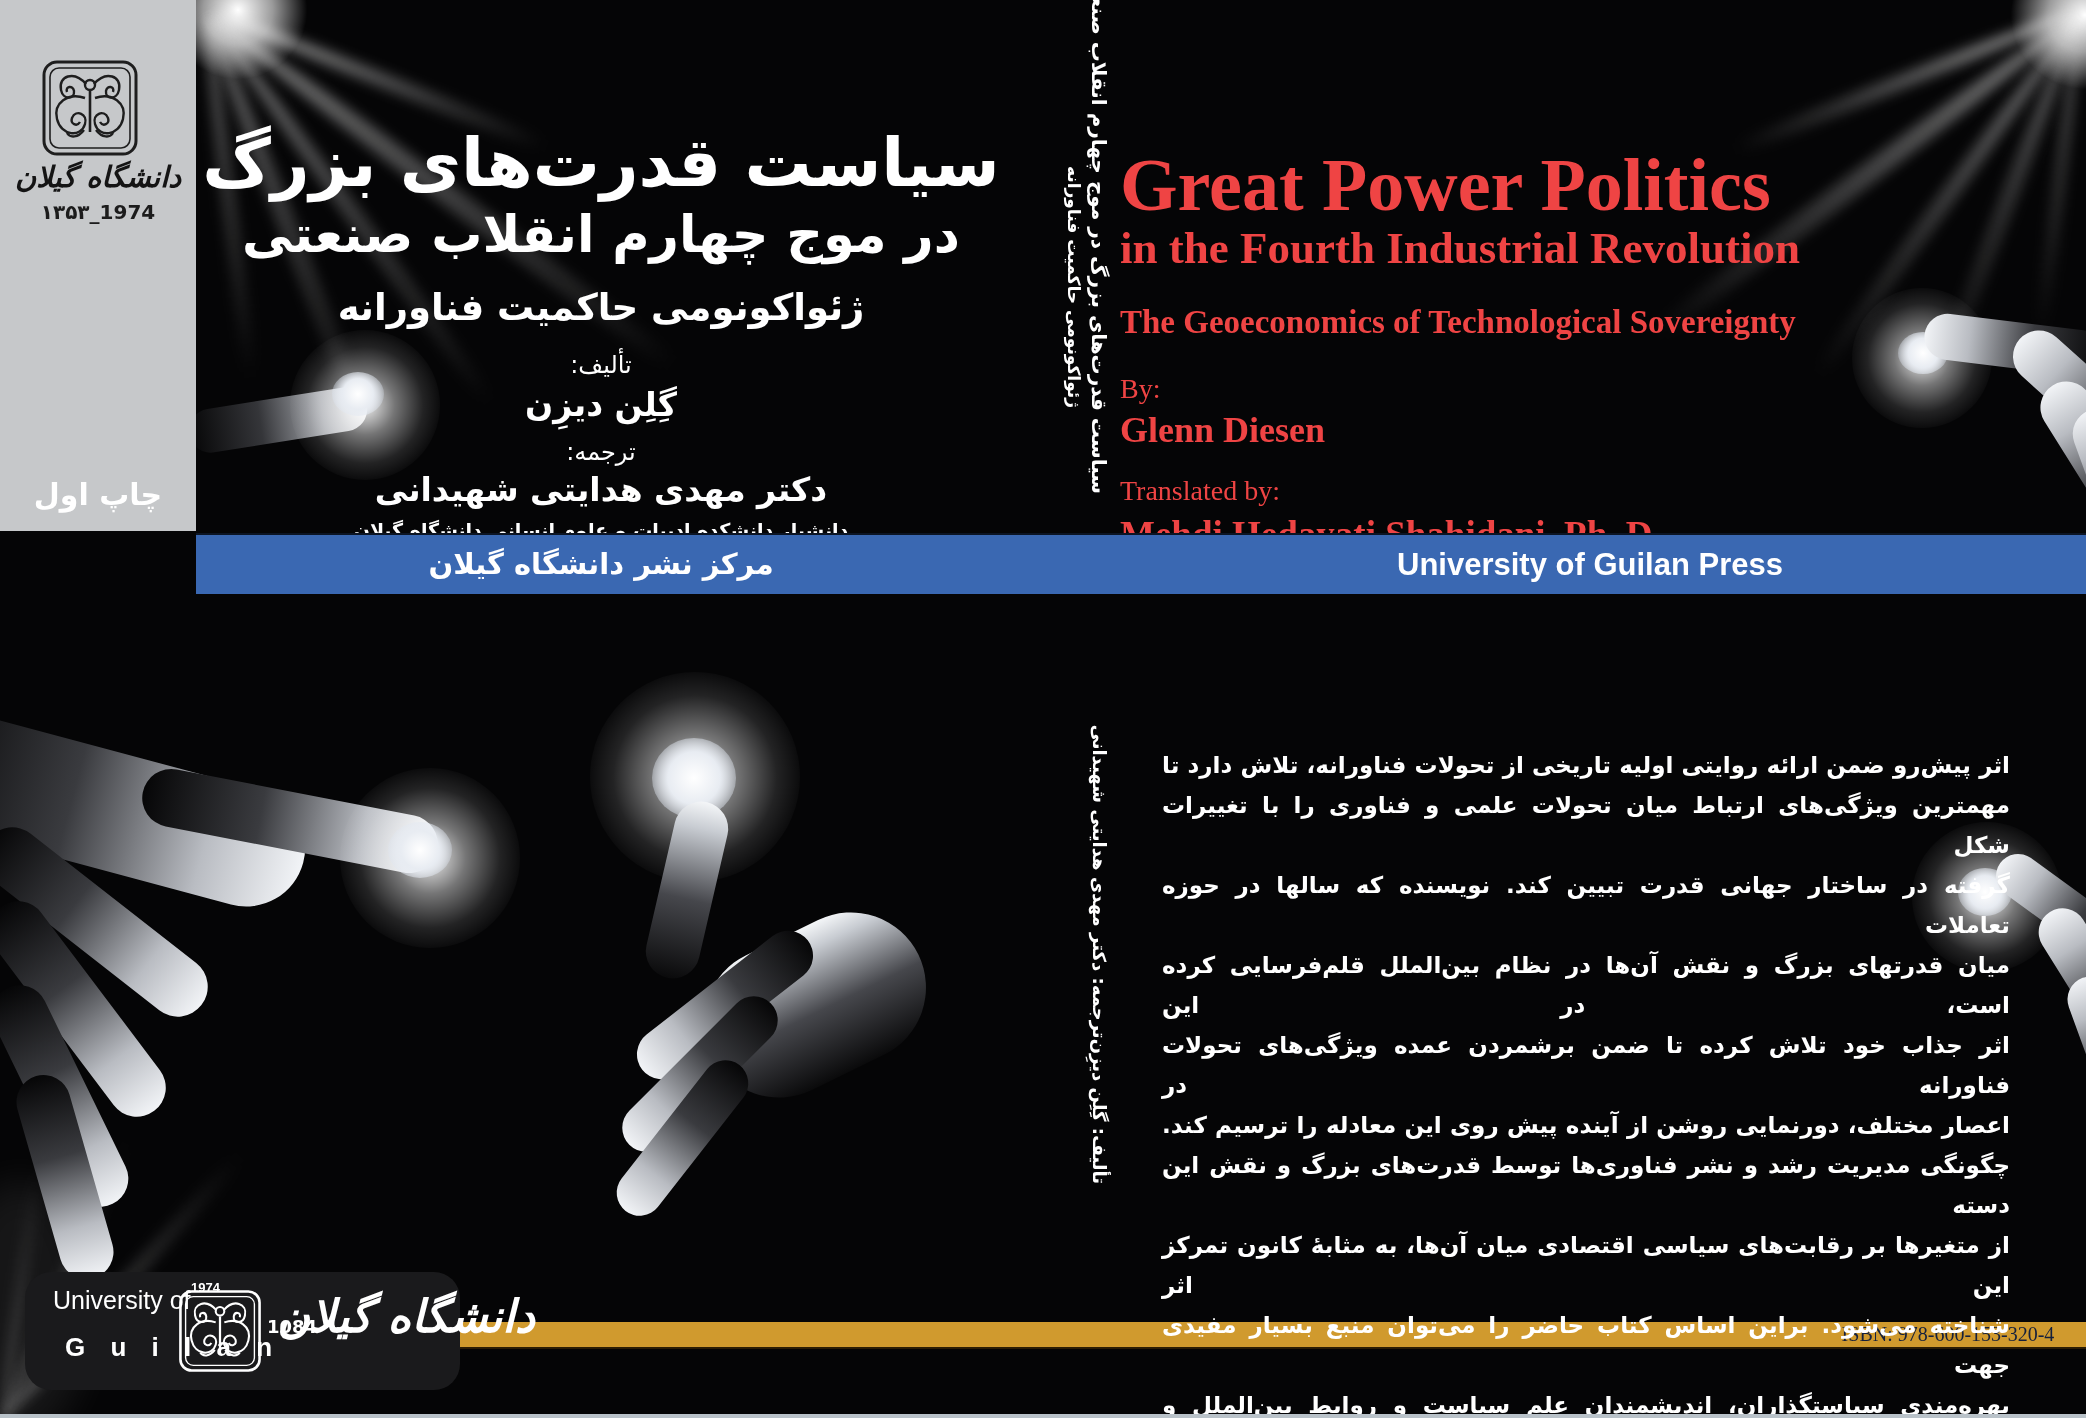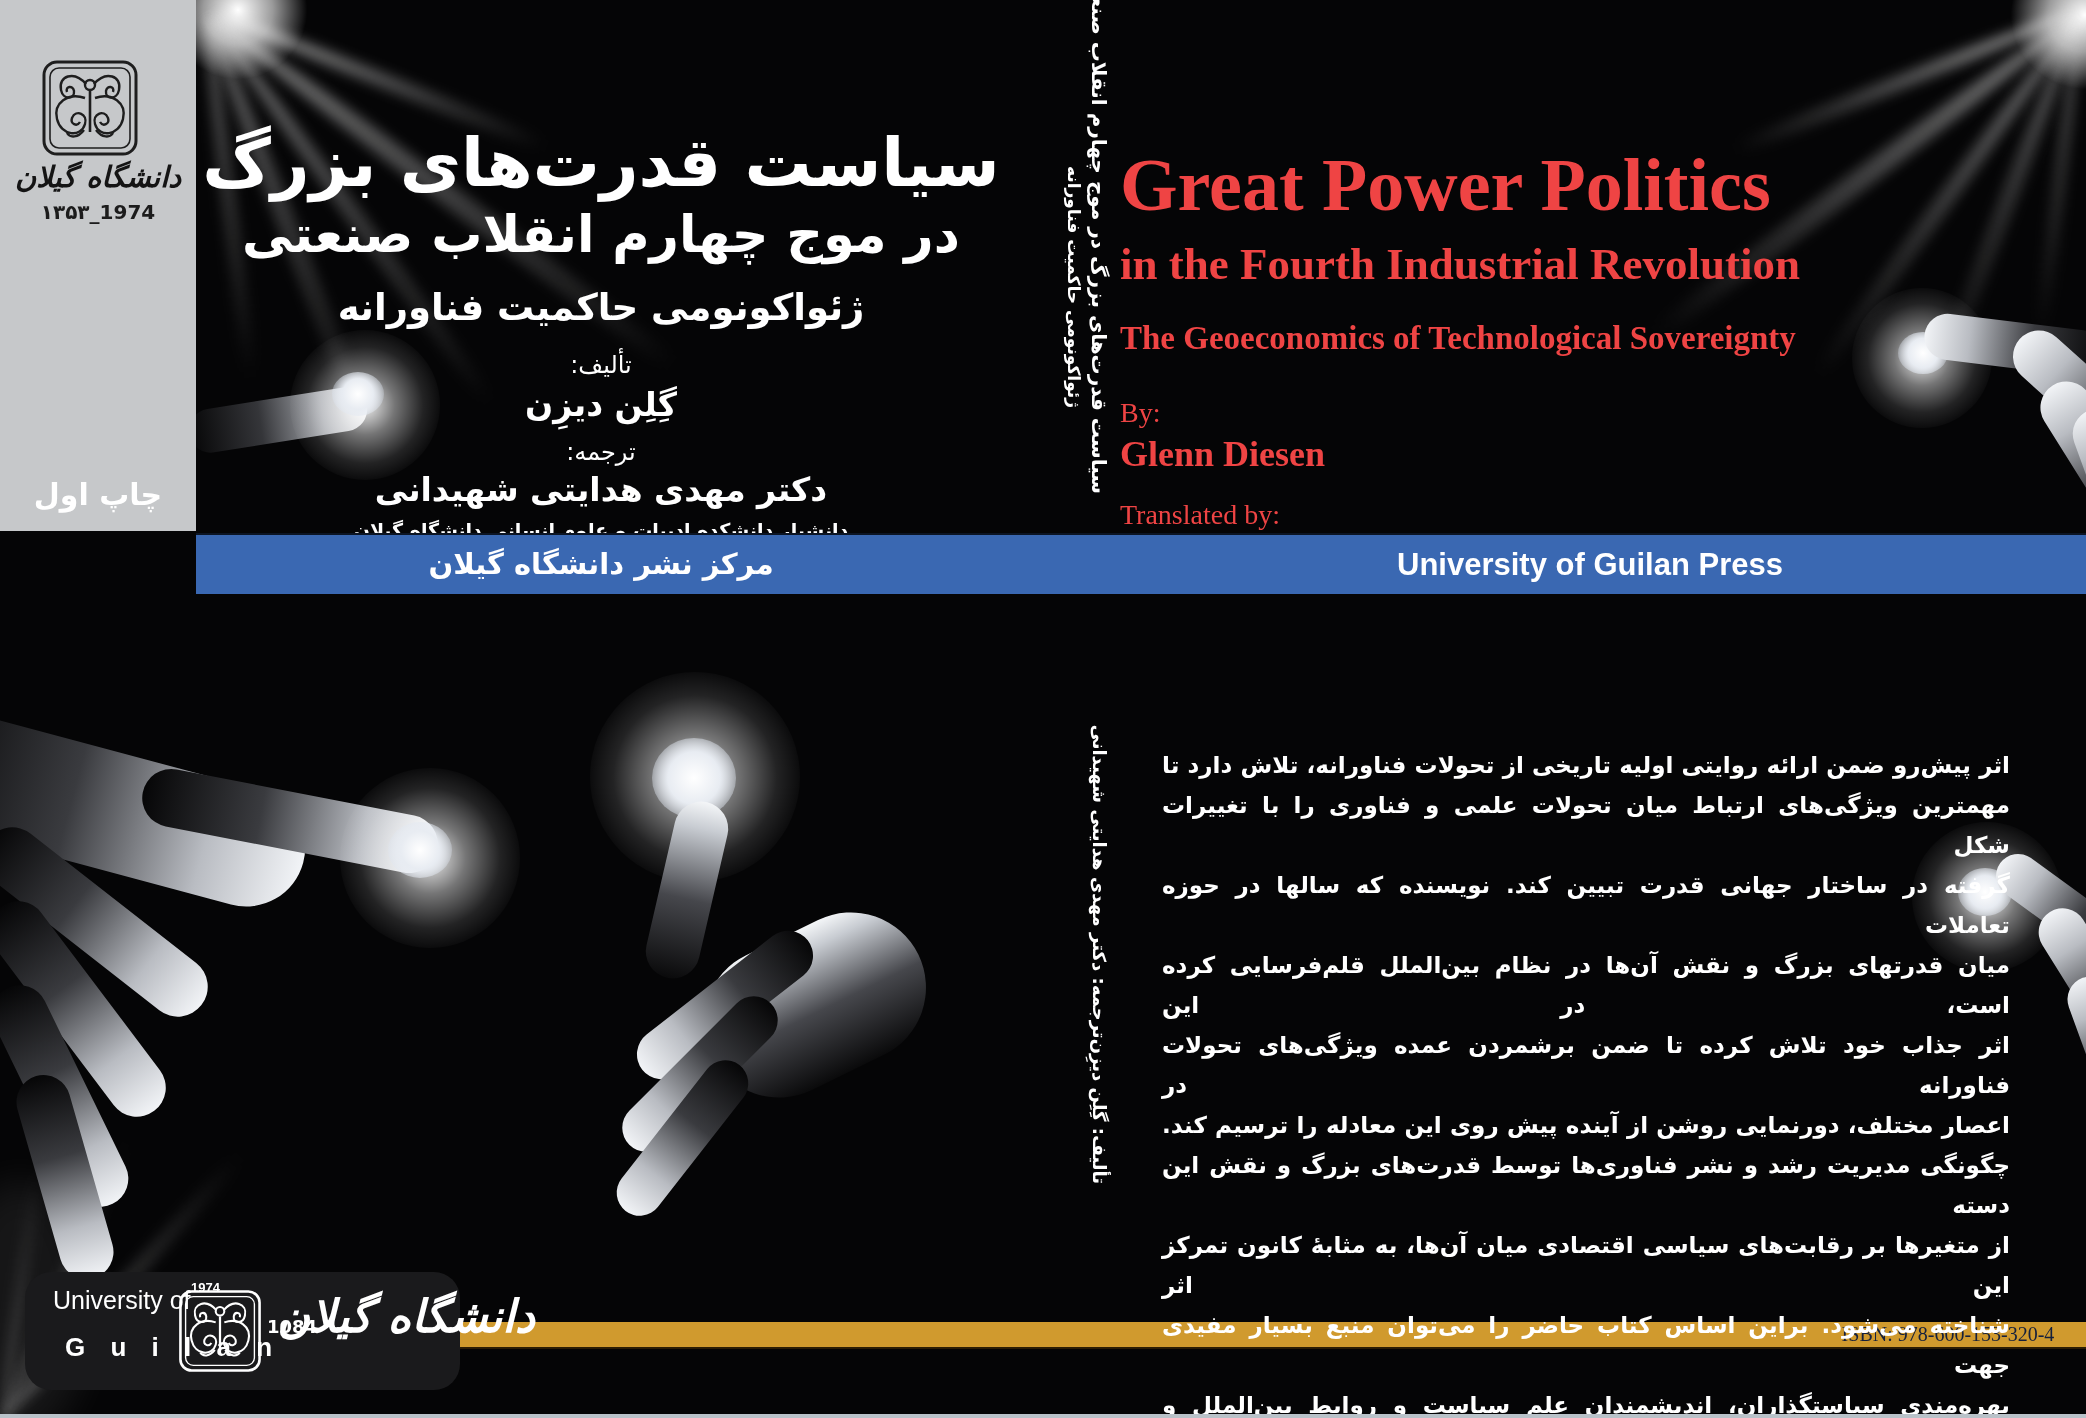--- a/index.html
+++ b/index.html
@@ -48,23 +48,23 @@
              text-align:center;color:#fff;direction:rtl;z-index:3;white-space:nowrap;}
   .spine-title{font-size:20px;font-weight:bold;line-height:27px;}
   .spine-sub{font-size:17px;font-weight:bold;line-height:23px;}
   .spine-bottom{position:absolute;left:1110px;top:748px;width:436px;transform-origin:0 0;transform:rotate(90deg);
                 color:#fff;direction:rtl;z-index:3;white-space:nowrap;font-size:18px;font-weight:bold;
                 display:flex;justify-content:space-between;}
   
   .right-cover{position:absolute;left:1120px;top:148px;width:950px;text-align:left;color:#ef4444;z-index:3;
                font-family:"Liberation Serif",serif;}
   .rc-title{font-size:74px;font-weight:bold;line-height:1.0;}
-  .rc-sub{font-size:45px;font-weight:bold;margin-top:16px;}
+  .rc-sub{font-size:45px;font-weight:bold;margin-top:0;}
   .rc-tag{font-size:33px;font-weight:bold;margin-top:30px;}
-  .rc-by{font-size:28px;margin-top:40px;}
+  .rc-by{font-size:28px;margin-top:32px;}
   .rc-author{font-size:36px;font-weight:bold;margin-top:4px;}
   .rc-trlab{font-size:28px;margin-top:24px;}
   .rc-transl{font-size:37px;font-weight:bold;margin-top:6px;}
   
   .description{position:absolute;left:1162px;top:745px;width:848px;z-index:3;color:#fff;direction:rtl;}
   .desc-line{font-size:23px;font-weight:bold;line-height:40px;text-align:justify;text-align-last:justify;}
   .desc-line:last-child{text-align-last:right;}
   
   .barcode-box{position:absolute;left:1833px;top:1232px;width:178px;height:80px;background:#fff;z-index:3;
                border-radius:2px;}

